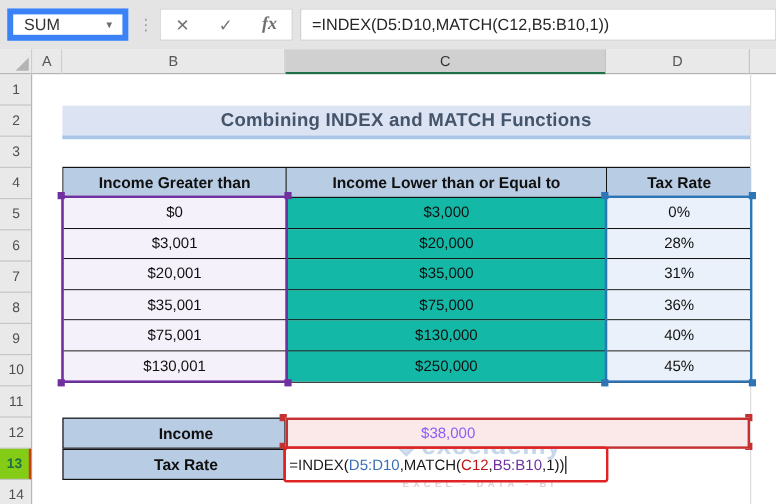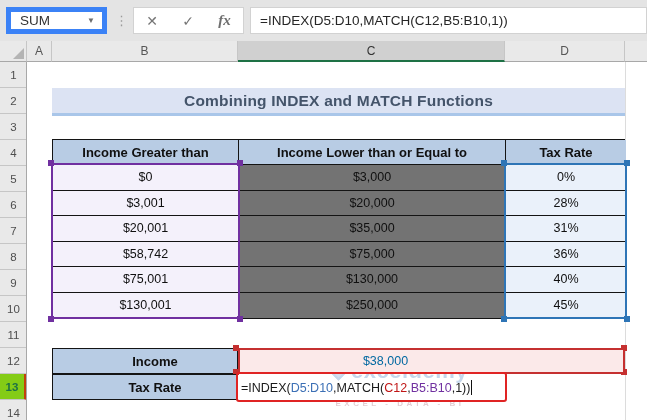--- a/index.html
+++ b/index.html
@@ -43,36 +43,36 @@
   .title{position:absolute;left:25px;top:26px;width:573px;height:25px;background:#dce3f3;
          border-bottom:3px solid #a9c6e9;display:flex;align-items:center;justify-content:center;
          font-size:15.5px;font-weight:bold;color:#44546a;letter-spacing:.2px;}
   .taxtable{position:absolute;left:25px;top:77px;width:573px;display:grid;
             grid-template-columns:186px 267px 120px;grid-template-rows:25px repeat(6,25.5px);
             border:1.5px solid #141414;box-sizing:border-box;}
   .tcell{border-right:1.5px solid #141414;border-bottom:1.5px solid #141414;box-sizing:border-box;
          display:flex;align-items:center;justify-content:center;font-size:12.5px;color:#101010;}
   .tcell.lastc{border-right:none}.tcell.lastr{border-bottom:none}
   .tcell.hdr{background:#b8cce4;font-weight:bold;font-size:13px;}
-  .tcell.c0{background:#f4f1fb}.tcell.c1{background:#737373}.tcell.c2{background:#eaf1fa}
+  .tcell.c0{background:#f4f1fb}.tcell.c1{background:#14b8a6}.tcell.c2{background:#eaf1fa}
   .tcell.hdr.c0,.tcell.hdr.c1,.tcell.hdr.c2{background:#b8cce4;}
   
   .rangebox{position:absolute;box-sizing:border-box;pointer-events:none;}
   .purplebox{left:23.5px;top:100.5px;width:189px;height:156px;border:2px solid #7030a0;}
   .bluebox{left:476.5px;top:100.5px;width:123px;height:156px;border:2px solid #2e75b6;}
   .handle{position:absolute;width:6px;height:6px;pointer-events:none;}
   .h-purple{background:#7030a0}.h-blue{background:#2e75b6}.h-red{background:#c53030}
   
   .labelcell{position:absolute;left:25px;width:186px;height:26px;background:#b8cce4;
              border:1.5px solid #141414;box-sizing:border-box;display:flex;align-items:center;
              justify-content:center;font-weight:bold;font-size:13px;color:#101010;padding-left:20px;}
   .lab12{top:286px}.lab13{top:312px}
   .pinkcell{position:absolute;left:211px;top:286px;width:387px;height:26px;background:#fbe9e9;
             border:2px solid #c53030;box-sizing:border-box;display:flex;align-items:center;z-index:3;}
-  .pinkinner{width:267px;text-align:center;font-size:12.5px;color:#0369a1;padding-left:12px;}
+  .pinkinner{width:267px;text-align:center;font-size:12.5px;color:#8b5cf6;}
   .formulacell{position:absolute;left:209px;top:310px;width:271px;height:30px;background:transparent;
                border:2.5px solid #e02424;border-radius:3px;box-sizing:border-box;display:flex;
                align-items:center;z-index:3;}
   .formulacell .ftext{font-size:12.5px;white-space:nowrap;padding-left:3px;font-weight:500;}
   .cursorbar{display:inline-block;width:1px;height:15px;background:#111;margin-left:1px;
              vertical-align:-3px;animation:blink 1.1s steps(1) infinite;}
   @keyframes blink{50%{opacity:0}}
   
   .watermark{position:absolute;left:248px;top:296px;width:250px;text-align:center;z-index:2;
              opacity:.5;pointer-events:none;}
@@ -141,21 +141,21 @@
         <div class="tcell hdr c2 lastc">Tax Rate</div>
         <div class="tcell c0">$0</div>
         <div class="tcell c1">$3,000</div>
         <div class="tcell c2 lastc">0%</div>
         <div class="tcell c0">$3,001</div>
         <div class="tcell c1">$20,000</div>
         <div class="tcell c2 lastc">28%</div>
         <div class="tcell c0">$20,001</div>
         <div class="tcell c1">$35,000</div>
         <div class="tcell c2 lastc">31%</div>
-        <div class="tcell c0">$58,742</div>
+        <div class="tcell c0">$35,001</div>
         <div class="tcell c1">$75,000</div>
         <div class="tcell c2 lastc">36%</div>
         <div class="tcell c0">$75,001</div>
         <div class="tcell c1">$130,000</div>
         <div class="tcell c2 lastc">40%</div>
         <div class="tcell c0 lastr">$130,001</div>
         <div class="tcell c1 lastr">$250,000</div>
         <div class="tcell c2 lastc lastr">45%</div>
       </div>
 

